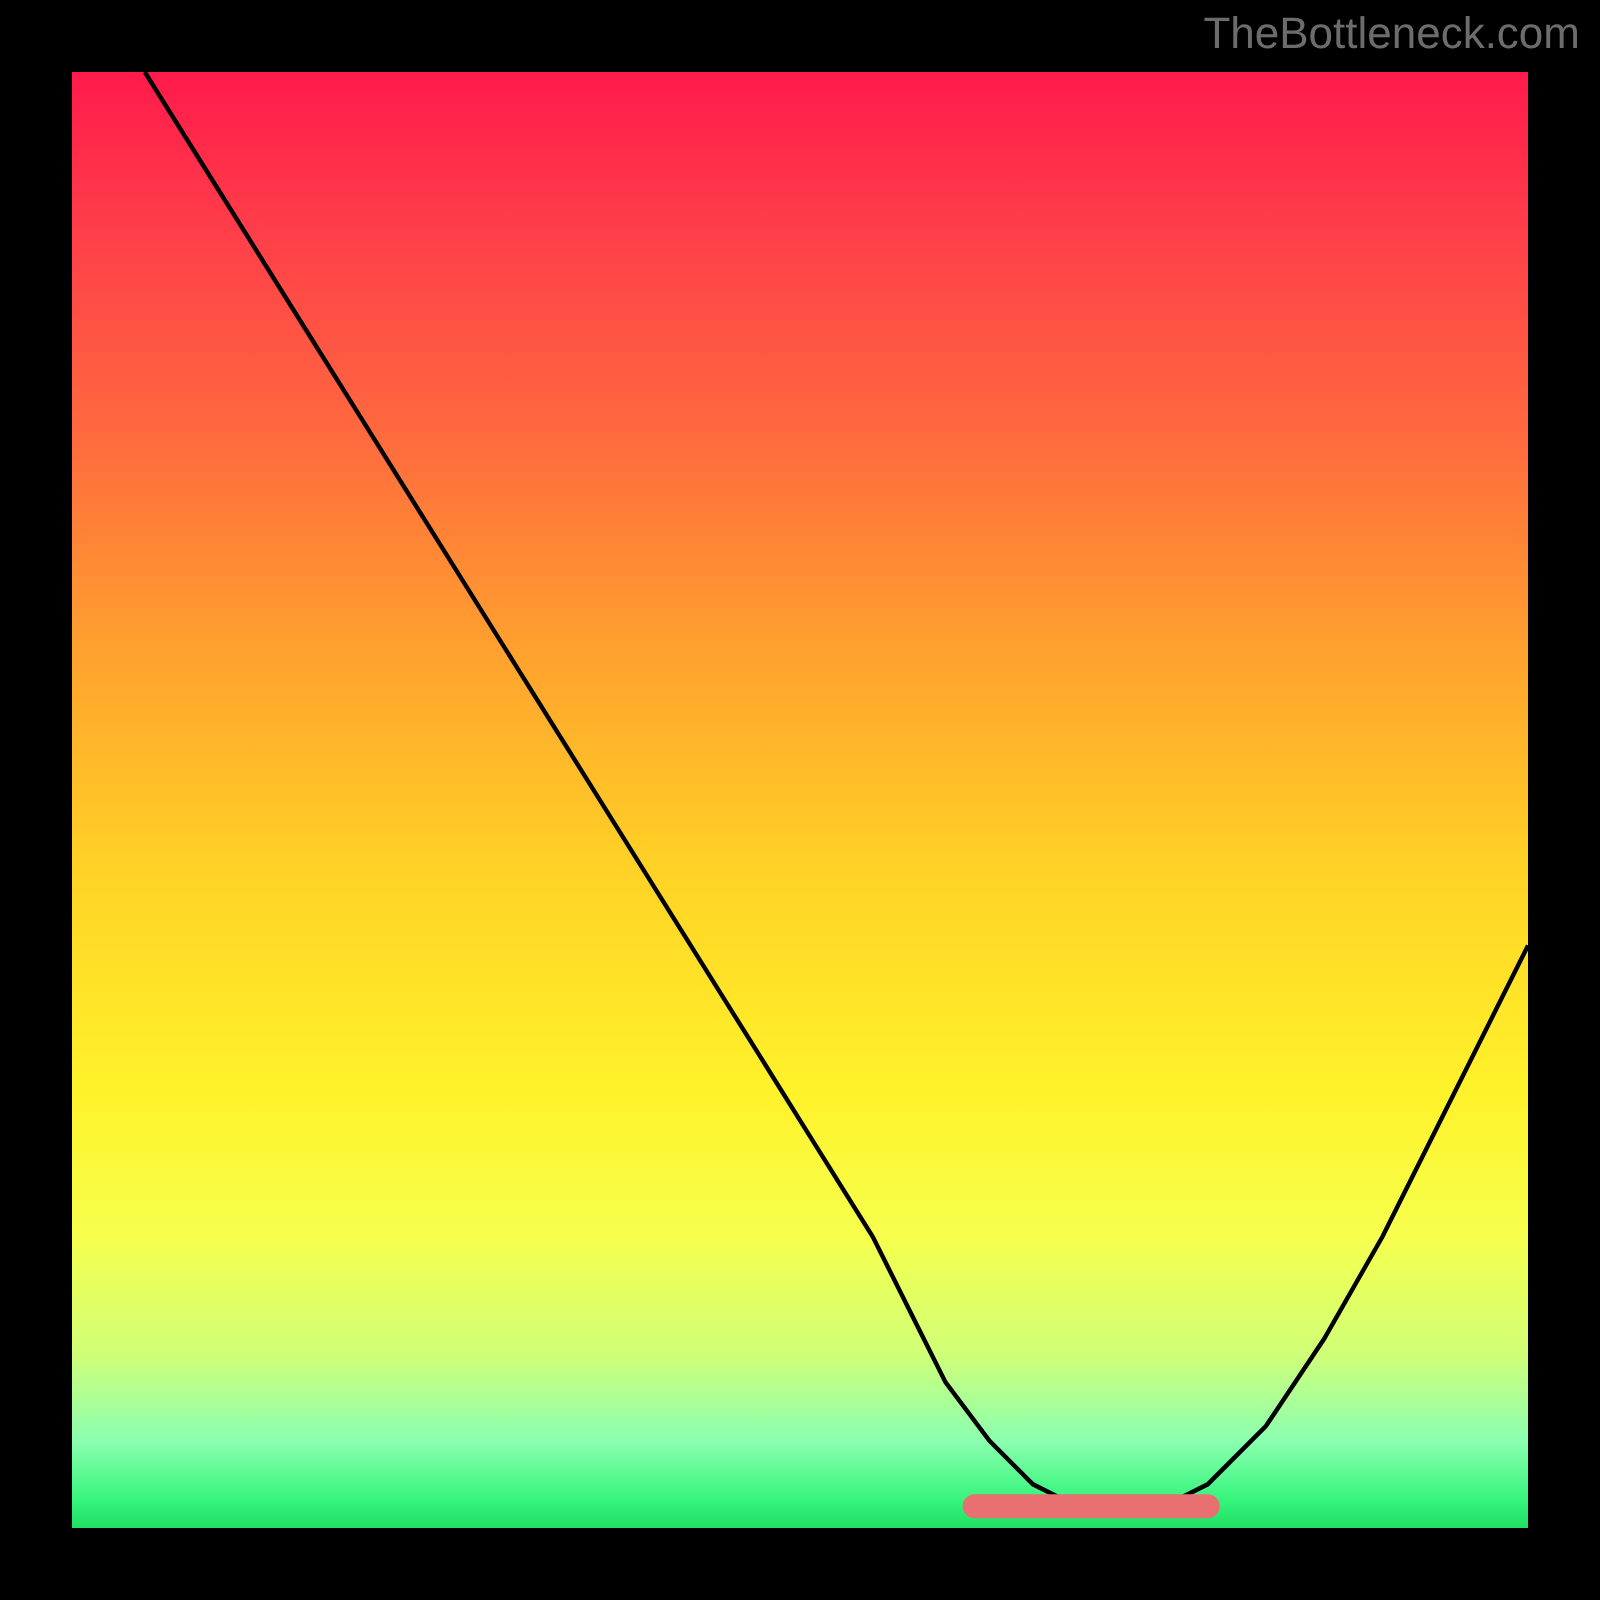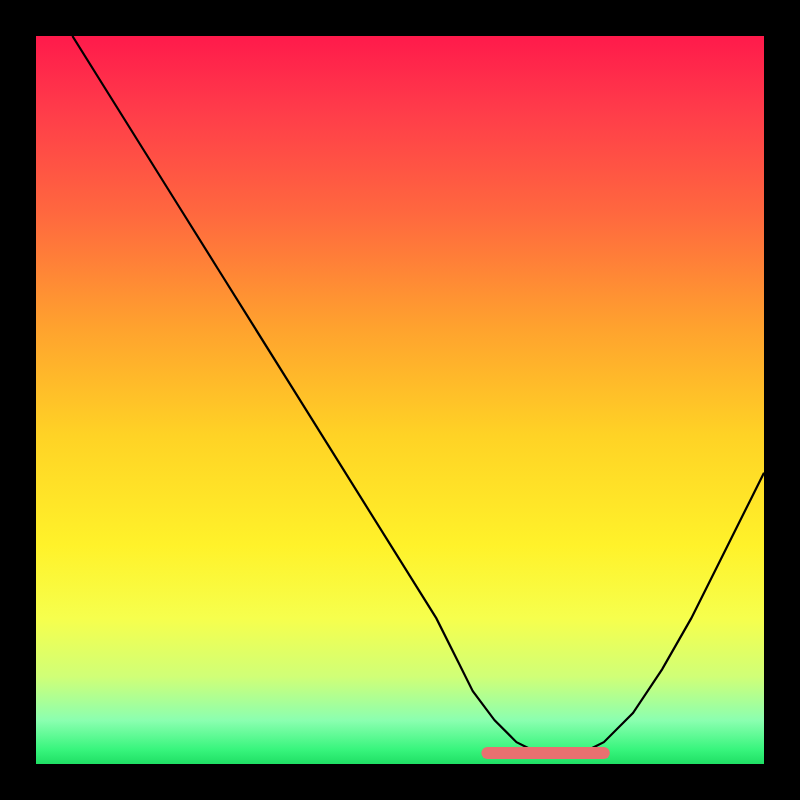--- a/index.html
+++ b/index.html
@@ -56,20 +56,21 @@
     fill: none;
     stroke: #000;
     stroke-width: 2.2;
   }
 </style>
 </head>
 <body>
 
 <div class="frame">
 
+  <div class="watermark">TheBottleneck.com</div>
 
   <div class="plot-area">
     <svg class="plot-svg" viewBox="0 0 728 728" preserveAspectRatio="none">
       <path id="curve-path" class="curve" d="M36.40 0.00 L72.80 58.24 L109.20 116.48 L145.60 174.72 L182.00 232.96 L218.40 291.20 L254.80 349.44 L291.20 407.68 L327.60 465.92 L364.00 524.16 L400.40 582.40 L422.24 626.08 L436.80 655.20 L458.64 684.32 L480.48 706.16 L502.32 717.08 L524.16 717.08 L546.00 717.08 L567.84 706.16 L596.96 677.04 L626.08 633.36 L655.20 582.40 L684.32 524.16 L713.44 465.92 L728.00 436.80"></path>
       <line id="valley-bar" class="bar" x1="451.36" y1="717.08" x2="567.84" y2="717.08"></line>
     </svg>
   </div>
 
 </div>
 

